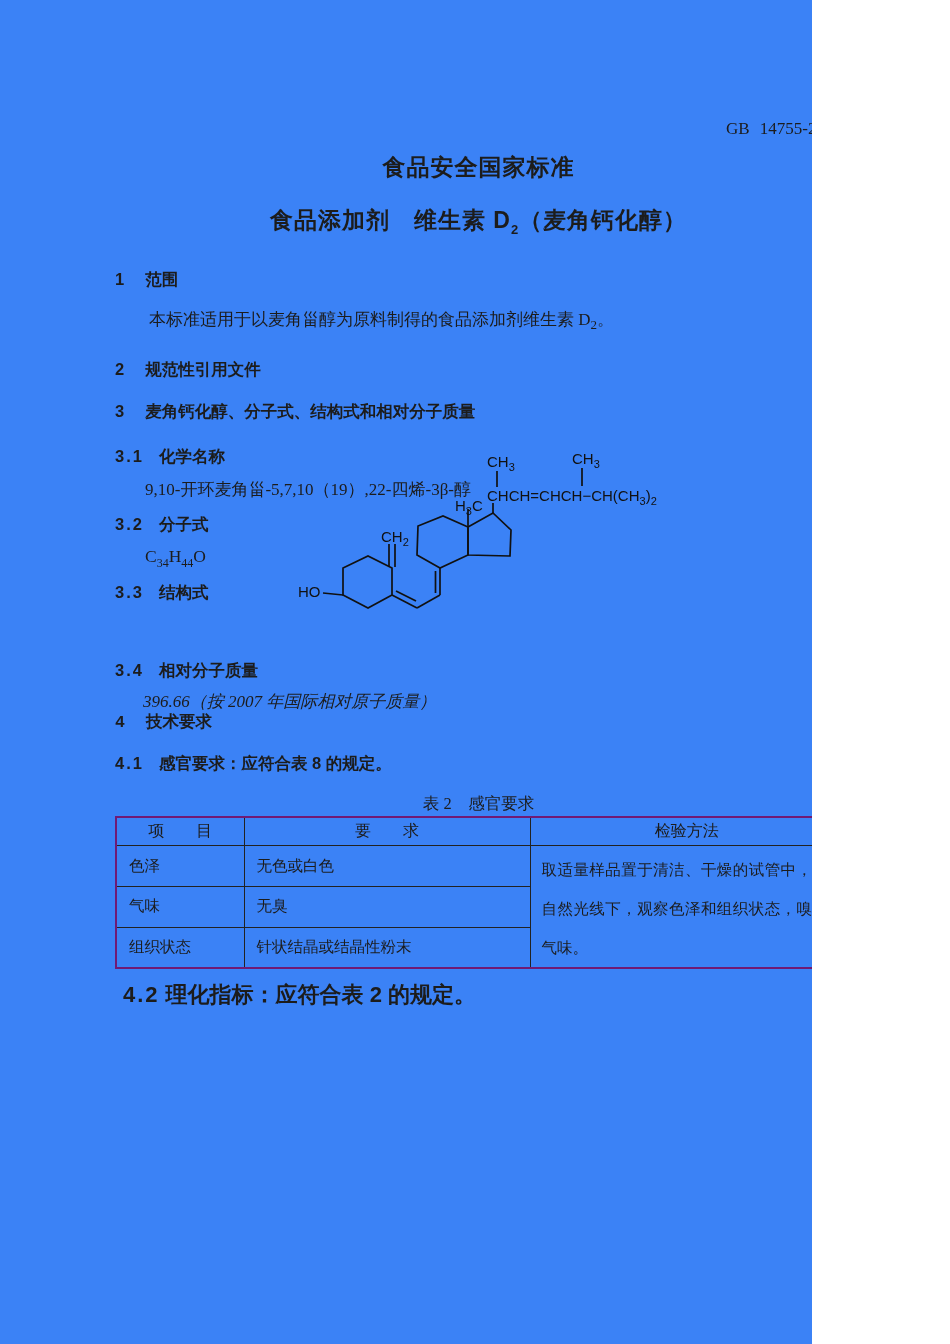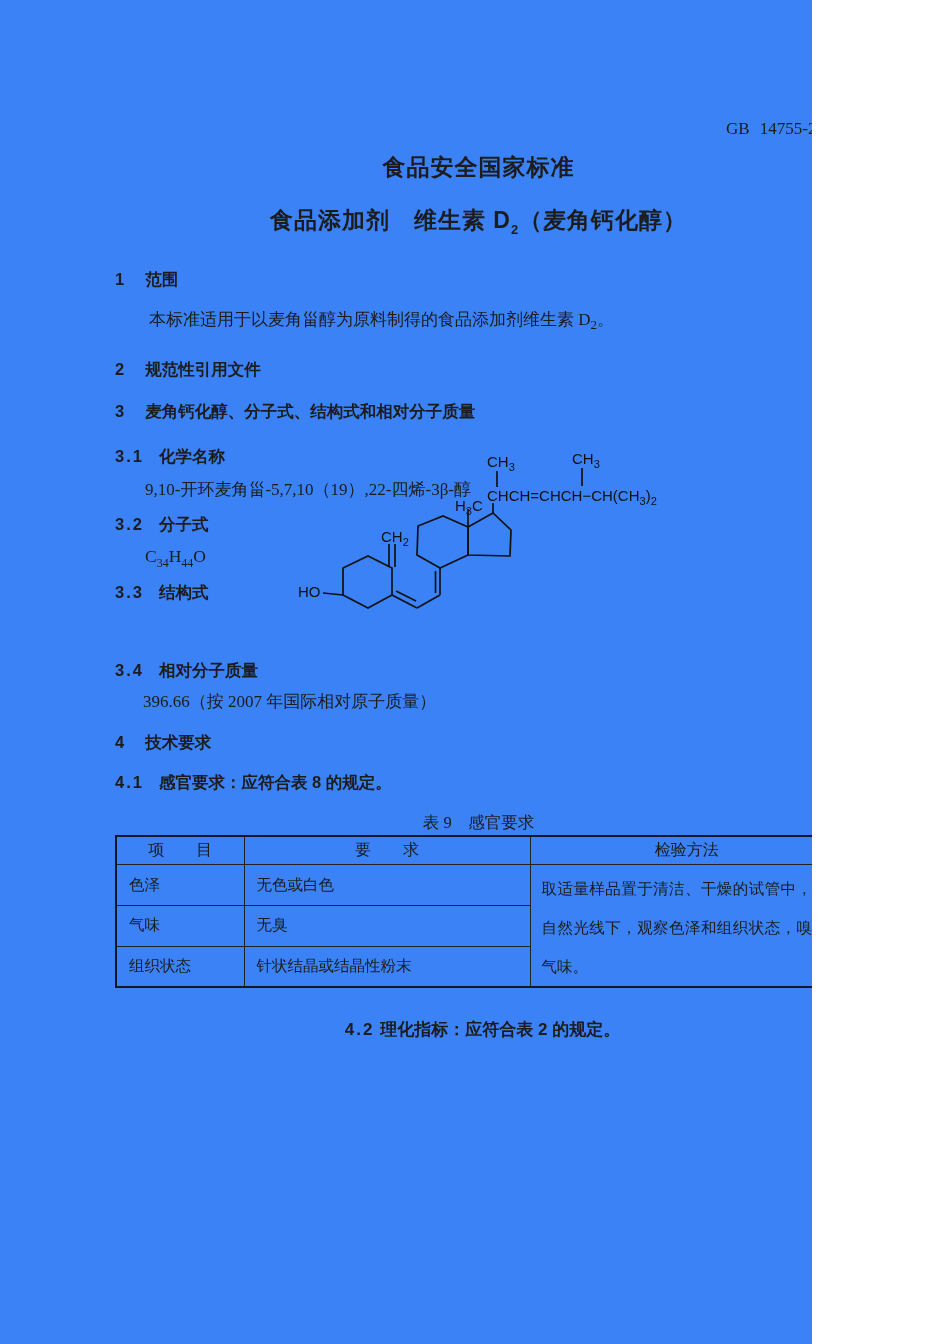--- a/index.html
+++ b/index.html
@@ -30,31 +30,31 @@
   .chem-name{margin-top:13px;padding-left:30px;font-size:17px;line-height:22px;}
   .mt-s32{margin-top:13px;}
   .formula{margin-top:11px;padding-left:30px;font-size:17.5px;line-height:22px;}
   .formula sub{font-size:12px;}
   .mt-s33{margin-top:9px;}
   .structure{position:absolute;left:175px;top:24px;width:480px;height:195px;}
   .structure svg{display:block;}
   .structure text{font-family:"Liberation Sans","DejaVu Sans",sans-serif;font-size:15px;fill:#111;}
   .structure tspan.sub{font-size:11px;}
   .mt-s34{margin-top:14px;}
-  .mol-mass{margin-top:11px;padding-left:28px;font-size:17px;line-height:22px;}
-  .mt-s4{margin-top:19px;}
+  .mol-mass{margin-top:11px;padding-left:28px;font-size:17px;line-height:22px;font-style:italic;}
+  .mt-s4{font-family:Liberation Mono, monospace;}
   .mt-s41{margin-top:20px;}
   .tbl-caption{margin-top:21px;text-align:center;font-size:16.5px;line-height:20px;}
   table.t1{margin-top:2px;border-collapse:collapse;table-layout:fixed;width:728px;}
   table.t1,.t1 th,.t1 td{border:1px solid #222;}
-  table.t1{border:2px solid #0f172a;}
+  table.t1{border:2px solid #701a75;}
   .t1 th{font-weight:400;font-size:16px;height:27px;text-align:center;padding:0;}
   .t1 td{font-size:15.5px;height:29px;padding:0 0 0 12px;vertical-align:middle;}
   .t1 td.method{vertical-align:top;line-height:39px;padding:4px 15px 0 11px;text-align:justify;}
-  .s42{margin-top:32px;padding-left:8px;font-size:17px;line-height:20px;text-align:center;}
+  .s42{margin-top:16px;padding-left:8px;font-size:22px;line-height:20px;}
   .s42 .sec-num{margin-right:6px;}
   .page-num{position:absolute;left:806px;top:1251px;width:20px;text-align:center;font-size:16px;}
 </style>
 </head>
 <body>
 
 <div class="page">
   <div class="content">
 
     <div class="std-num">GB 14755-2010</div>
@@ -123,21 +123,21 @@
     </div>
 
     <div class="sec-h hei mt-s34"><span class="sec-num">3.4</span><span>相对分子质量</span></div>
 
     <div class="mol-mass">396.66（按 2007 年国际相对原子质量）</div>
 
     <div class="sec-h hei mt-s4"><span class="sec-num one">4</span><span>技术要求</span></div>
 
     <div class="sec-h hei mt-s41"><span class="sec-num">4.1</span><span>感官要求：应符合表 8 的规定。</span></div>
 
-    <div class="tbl-caption">表 9　感官要求</div>
+    <div class="tbl-caption">表 2　感官要求</div>
 
     <table class="t1">
       <colgroup>
         <col style="width:128px">
         <col style="width:286px">
         <col style="width:314px">
       </colgroup>
       <tbody>
           <tr>
         <th>项　　目</th>

